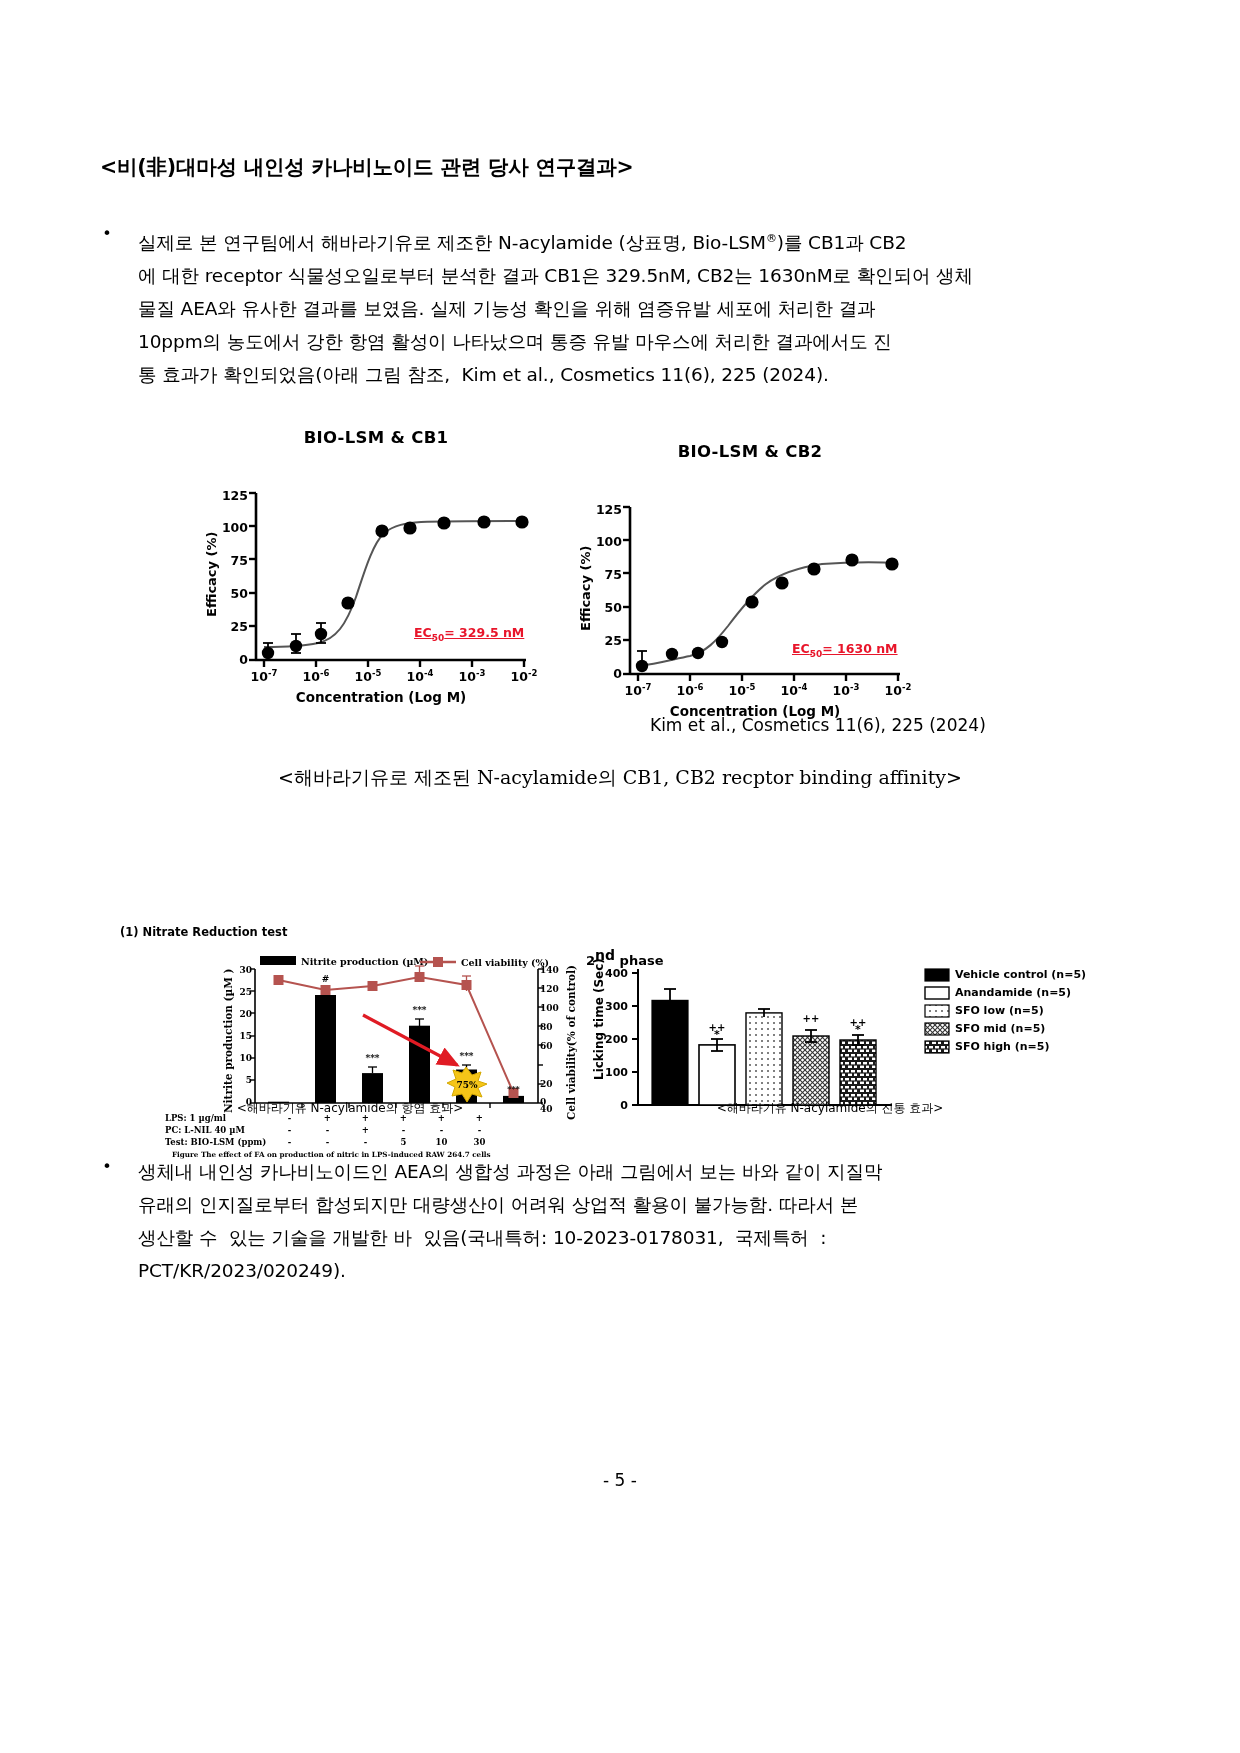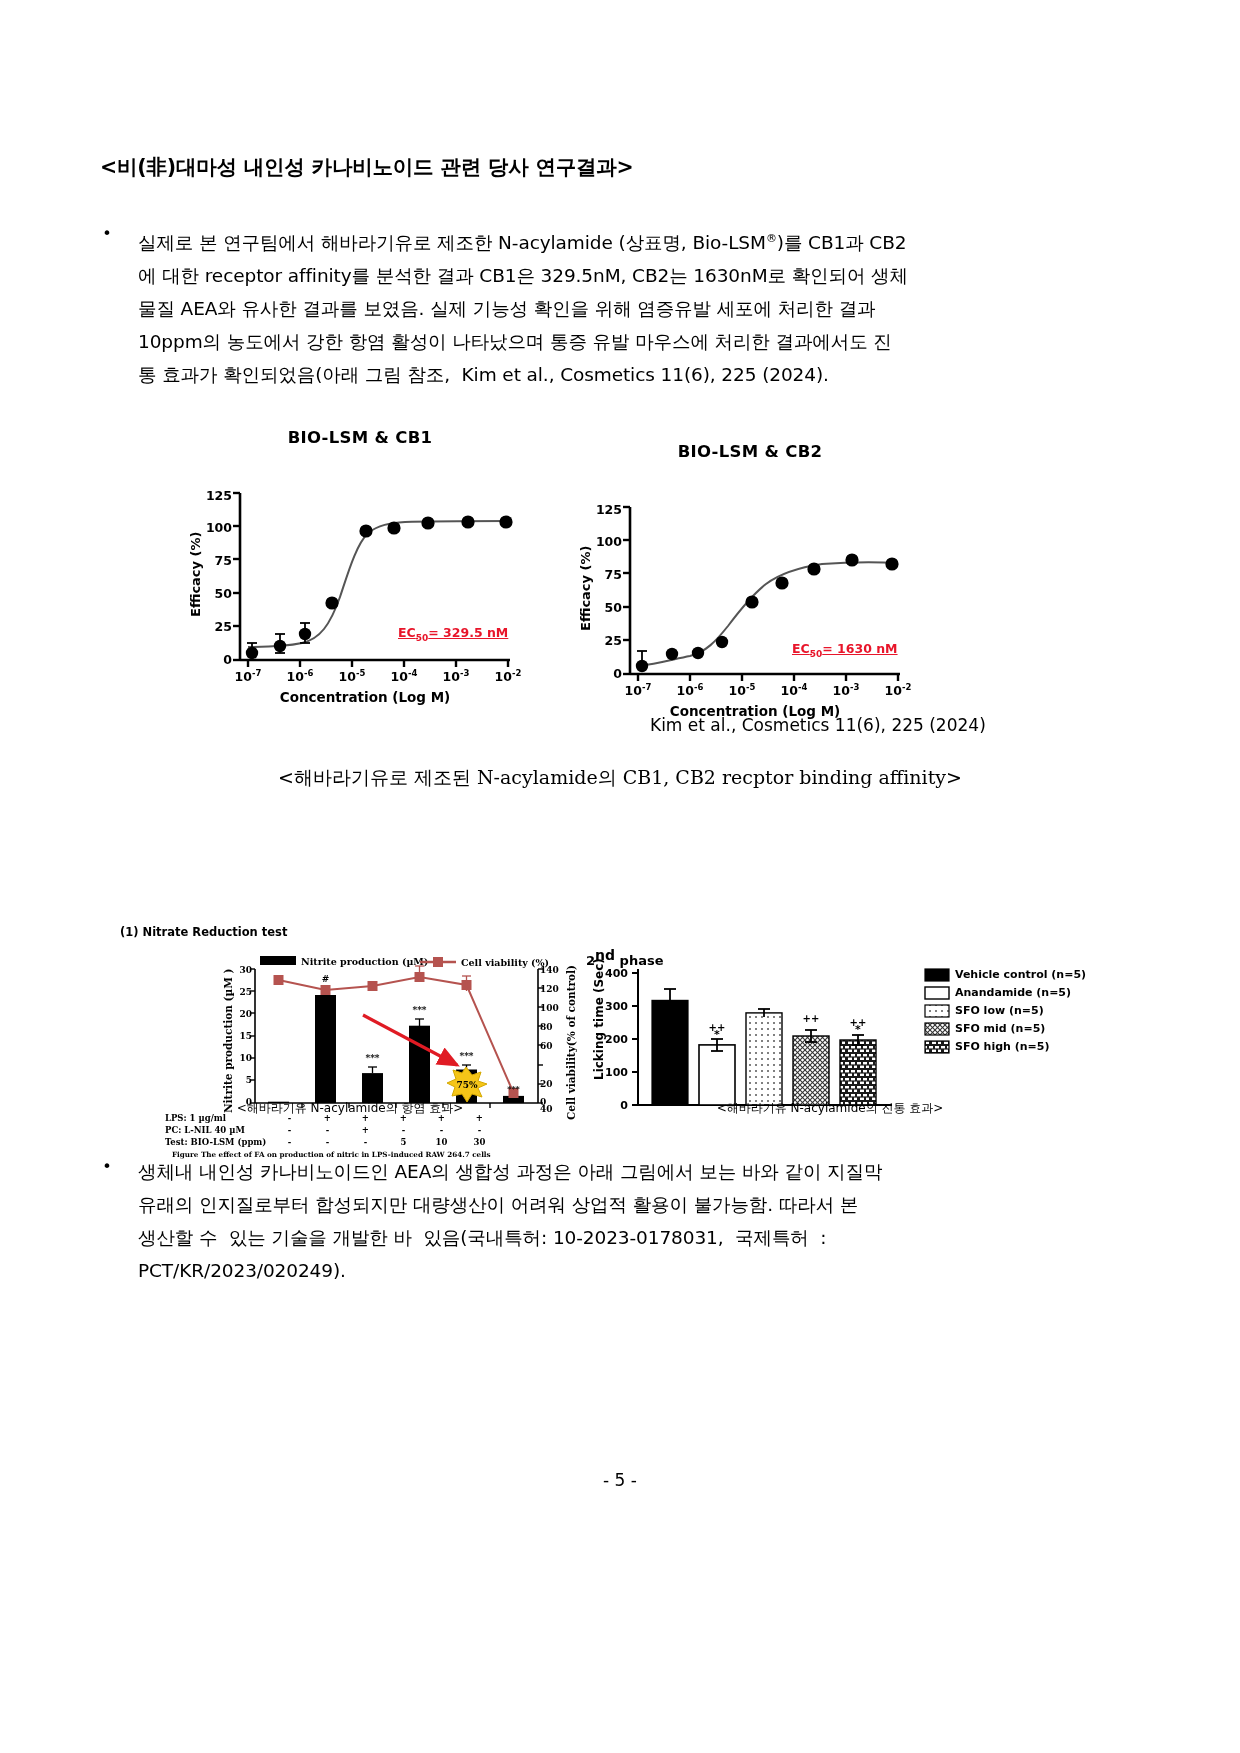--- a/index.html
+++ b/index.html
@@ -114,28 +114,28 @@
 <body>
 
 <div class="page">
 
   <div class="doc-heading">&lt;비(非)대마성 내인성 카나비노이드 관련 당사 연구결과&gt;</div>
 
   <div class="bullet-block" style="top:222px;">
     <div class="bullet-mark">•</div>
     <div class="bullet-body">
       <div class="para-line"><span>실제로 본 연구팀에서 해바라기유로 제조한 N-acylamide (상표명, Bio-LSM</span><sup class="reg">®</sup><span>)를 CB1과 CB2</span></div>
-      <div class="para-line">에 대한 receptor affinity를 분석한 결과 CB1은 329.5nM, CB2는 1630nM로 확인되어 생체</div>
+      <div class="para-line">에 대한 receptor 식물성오일로부터 분석한 결과 CB1은 329.5nM, CB2는 1630nM로 확인되어 생체</div>
       <div class="para-line">물질 AEA와 유사한 결과를 보였음. 실제 기능성 확인을 위해 염증유발 세포에 처리한 결과</div>
       <div class="para-line">10ppm의 농도에서 강한 항염 활성이 나타났으며 통증 유발 마우스에 처리한 결과에서도 진</div>
       <div class="para-line">통 효과가 확인되었음(아래 그림 참조,  Kim et al., Cosmetics 11(6), 225 (2024).</div>
     </div>
   </div>
 
-  <div class="chartbox" style="left:180px;top:428px;width:360px;">
+  <div class="chartbox" style="left:196px;top:428px;width:360px;">
     <div class="chart-title">BIO-LSM &amp; CB1</div>
     <div class="plot-wrap" style="height:250px;margin-top:10px;">
 
       <div class="ylab" style="left:8px;top:160px;">Efficacy (%)</div>
 
       <div class="tick-y" style="left:18px;top:31px;">125</div>
       <div class="tick-y" style="left:18px;top:63px;">100</div>
       <div class="tick-y" style="left:18px;top:96px;">75</div>
       <div class="tick-y" style="left:18px;top:129px;">50</div>
       <div class="tick-y" style="left:18px;top:162px;">25</div>

